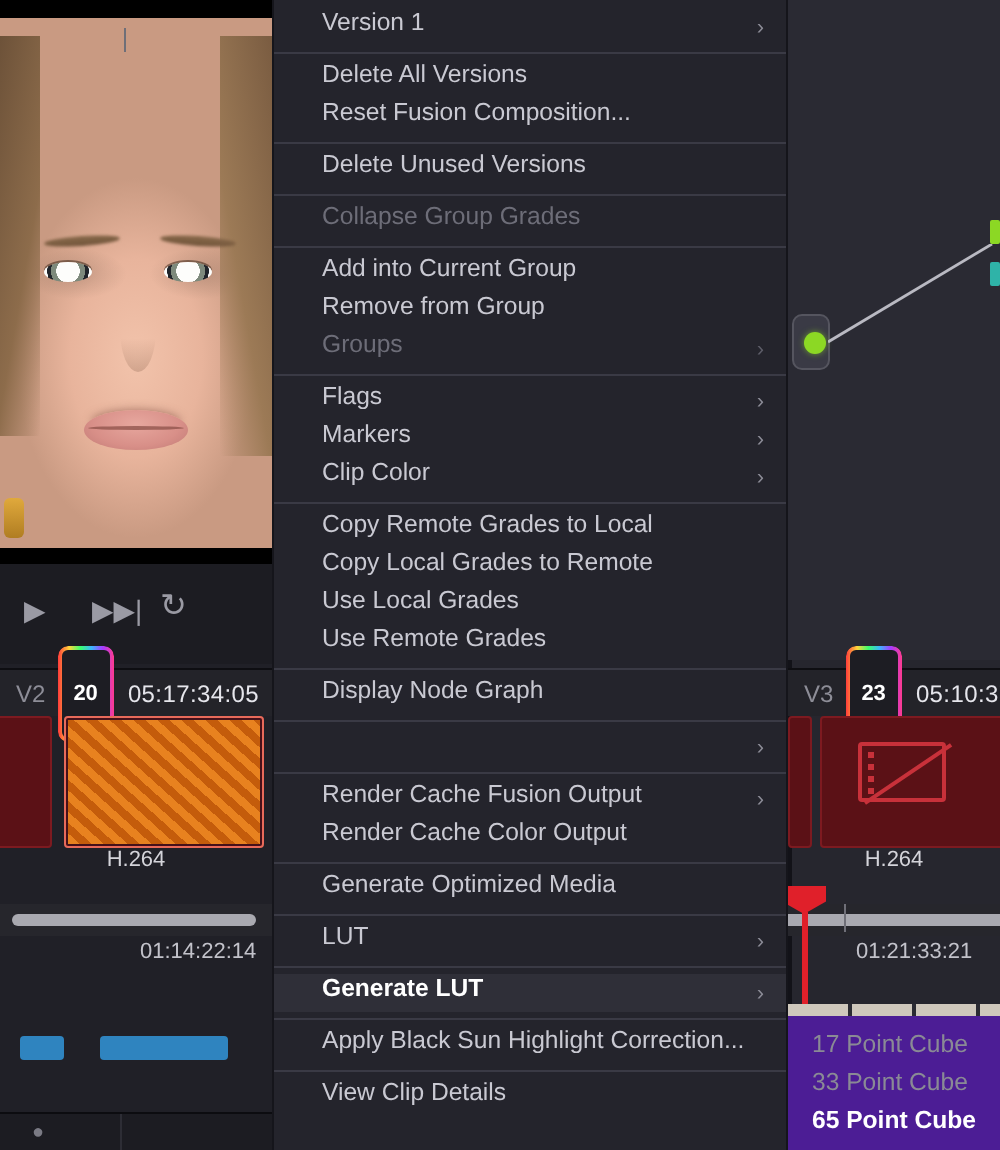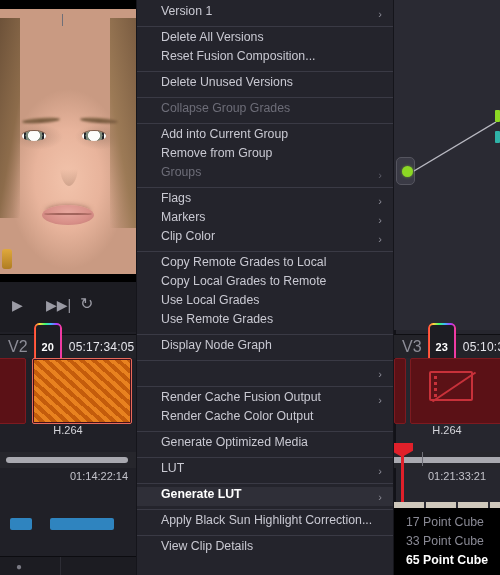--- a/index.html
+++ b/index.html
@@ -48,21 +48,21 @@
   .vf-lipline { position:absolute; left:44px; top:204px; width:48px; height:2px; border-radius:50%;
       background:rgba(140,80,72,.75); }
   .vf-earring { position:absolute; left:2px; top:240px; width:10px; height:20px; border-radius:3px;
       background:linear-gradient(#e0a93c,#b07d22); }
 
   .transport { position:absolute; left:0; top:282px; width:136px; height:50px; background:#1c1c22; }
   .tp-btn { position:absolute; top:16px; color:#9a9aa4; font-size:14px; line-height:1; cursor:default; }
 
   .tl-head { position:absolute; left:0; top:334px; width:136px; height:24px; background:#232329;
       border-top:1px solid #0e0e12; display:flex; align-items:center; }
-  .tl-label { font-size:16px; color:#8d8d97; margin-left:8px; }
+  .tl-label { font-size:12px; color:#8d8d97; margin-left:8px; }
   .badge {
     margin-left:8px; padding:16px 6px; font-size:11px; font-weight:bold; color:#fff; background:#1d1d23;
     border-radius:3px; position:relative;
   }
   .badge::before{ content:""; position:absolute; inset:-2px; border-radius:5px; padding:2px;
     background:linear-gradient(90deg,#ff3b3b,#ffd53b,#3bff6e,#3bb6ff,#a53bff,#ff3b8e);
     -webkit-mask:linear-gradient(#000 0 0) content-box,linear-gradient(#000 0 0);
     -webkit-mask-composite:xor; mask-composite:exclude; }
   .tc { font-size:12px; color:#e6e6ec; margin-left:9px; letter-spacing:.2px; }
 
@@ -137,21 +137,21 @@
   .mi.hl { background:#2f2f38; color:#ffffff; font-weight:bold; }
   .mi .arrow { position:absolute; right:11px; top:50%; transform:translateY(-50%);
       font-size:11px; color:#8c8c97; font-weight:normal; }
   .mi.dim .arrow { color:#5d5d68; }
   .sep { height:1px; background:#3a3a45; margin:3px 0; }
   .pad-top { height:4px; }
 
   
   .submenu {
     position:absolute; left:393px; top:508px; width:107px; height:67px;
-    background:#000000; border-left:1px solid #15151b; z-index:60; overflow:hidden;
+    background:#4c1d95; border-left:1px solid #15151b; z-index:60; overflow:hidden;
     padding-top:4px;
   }
   .smi { height:19px; display:flex; align-items:center; padding:0 8px 0 12px;
       font-size:12.3px; color:#8a8a95; white-space:nowrap; cursor:default; }
   .smi.hl { color:#ffffff; font-weight:bold; }
 </style>
 </head>
 <body>
 
 <div id="app">

